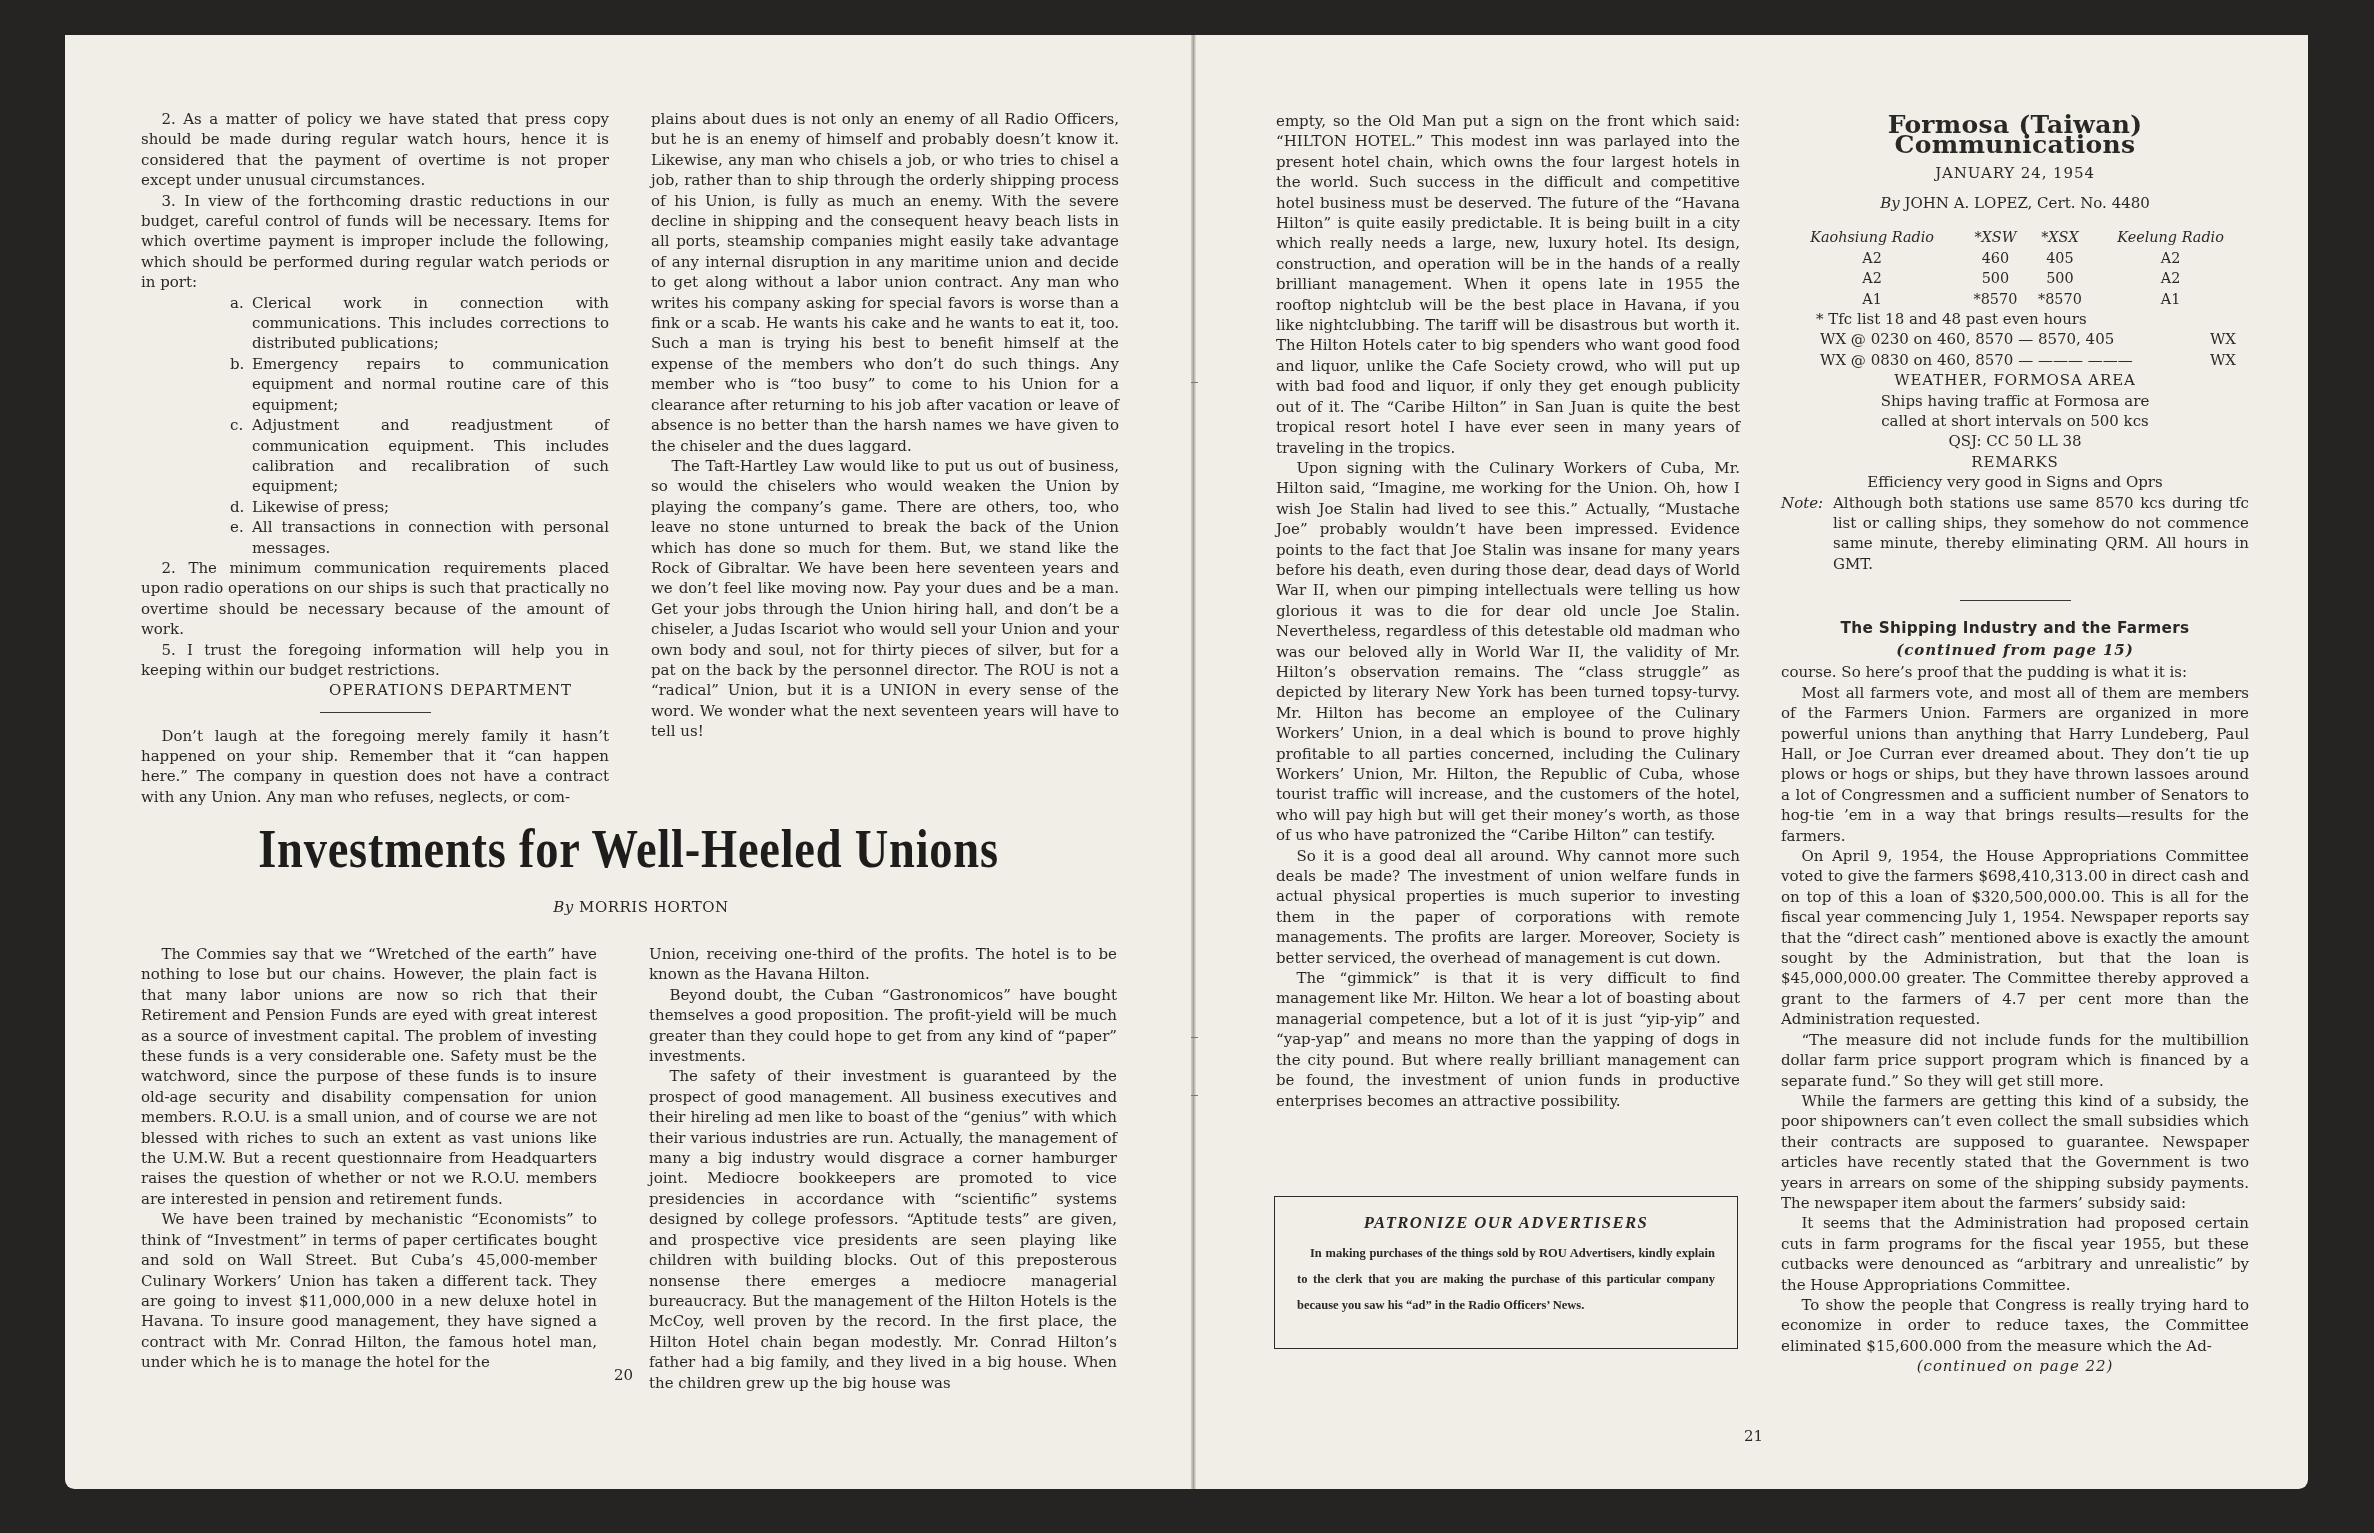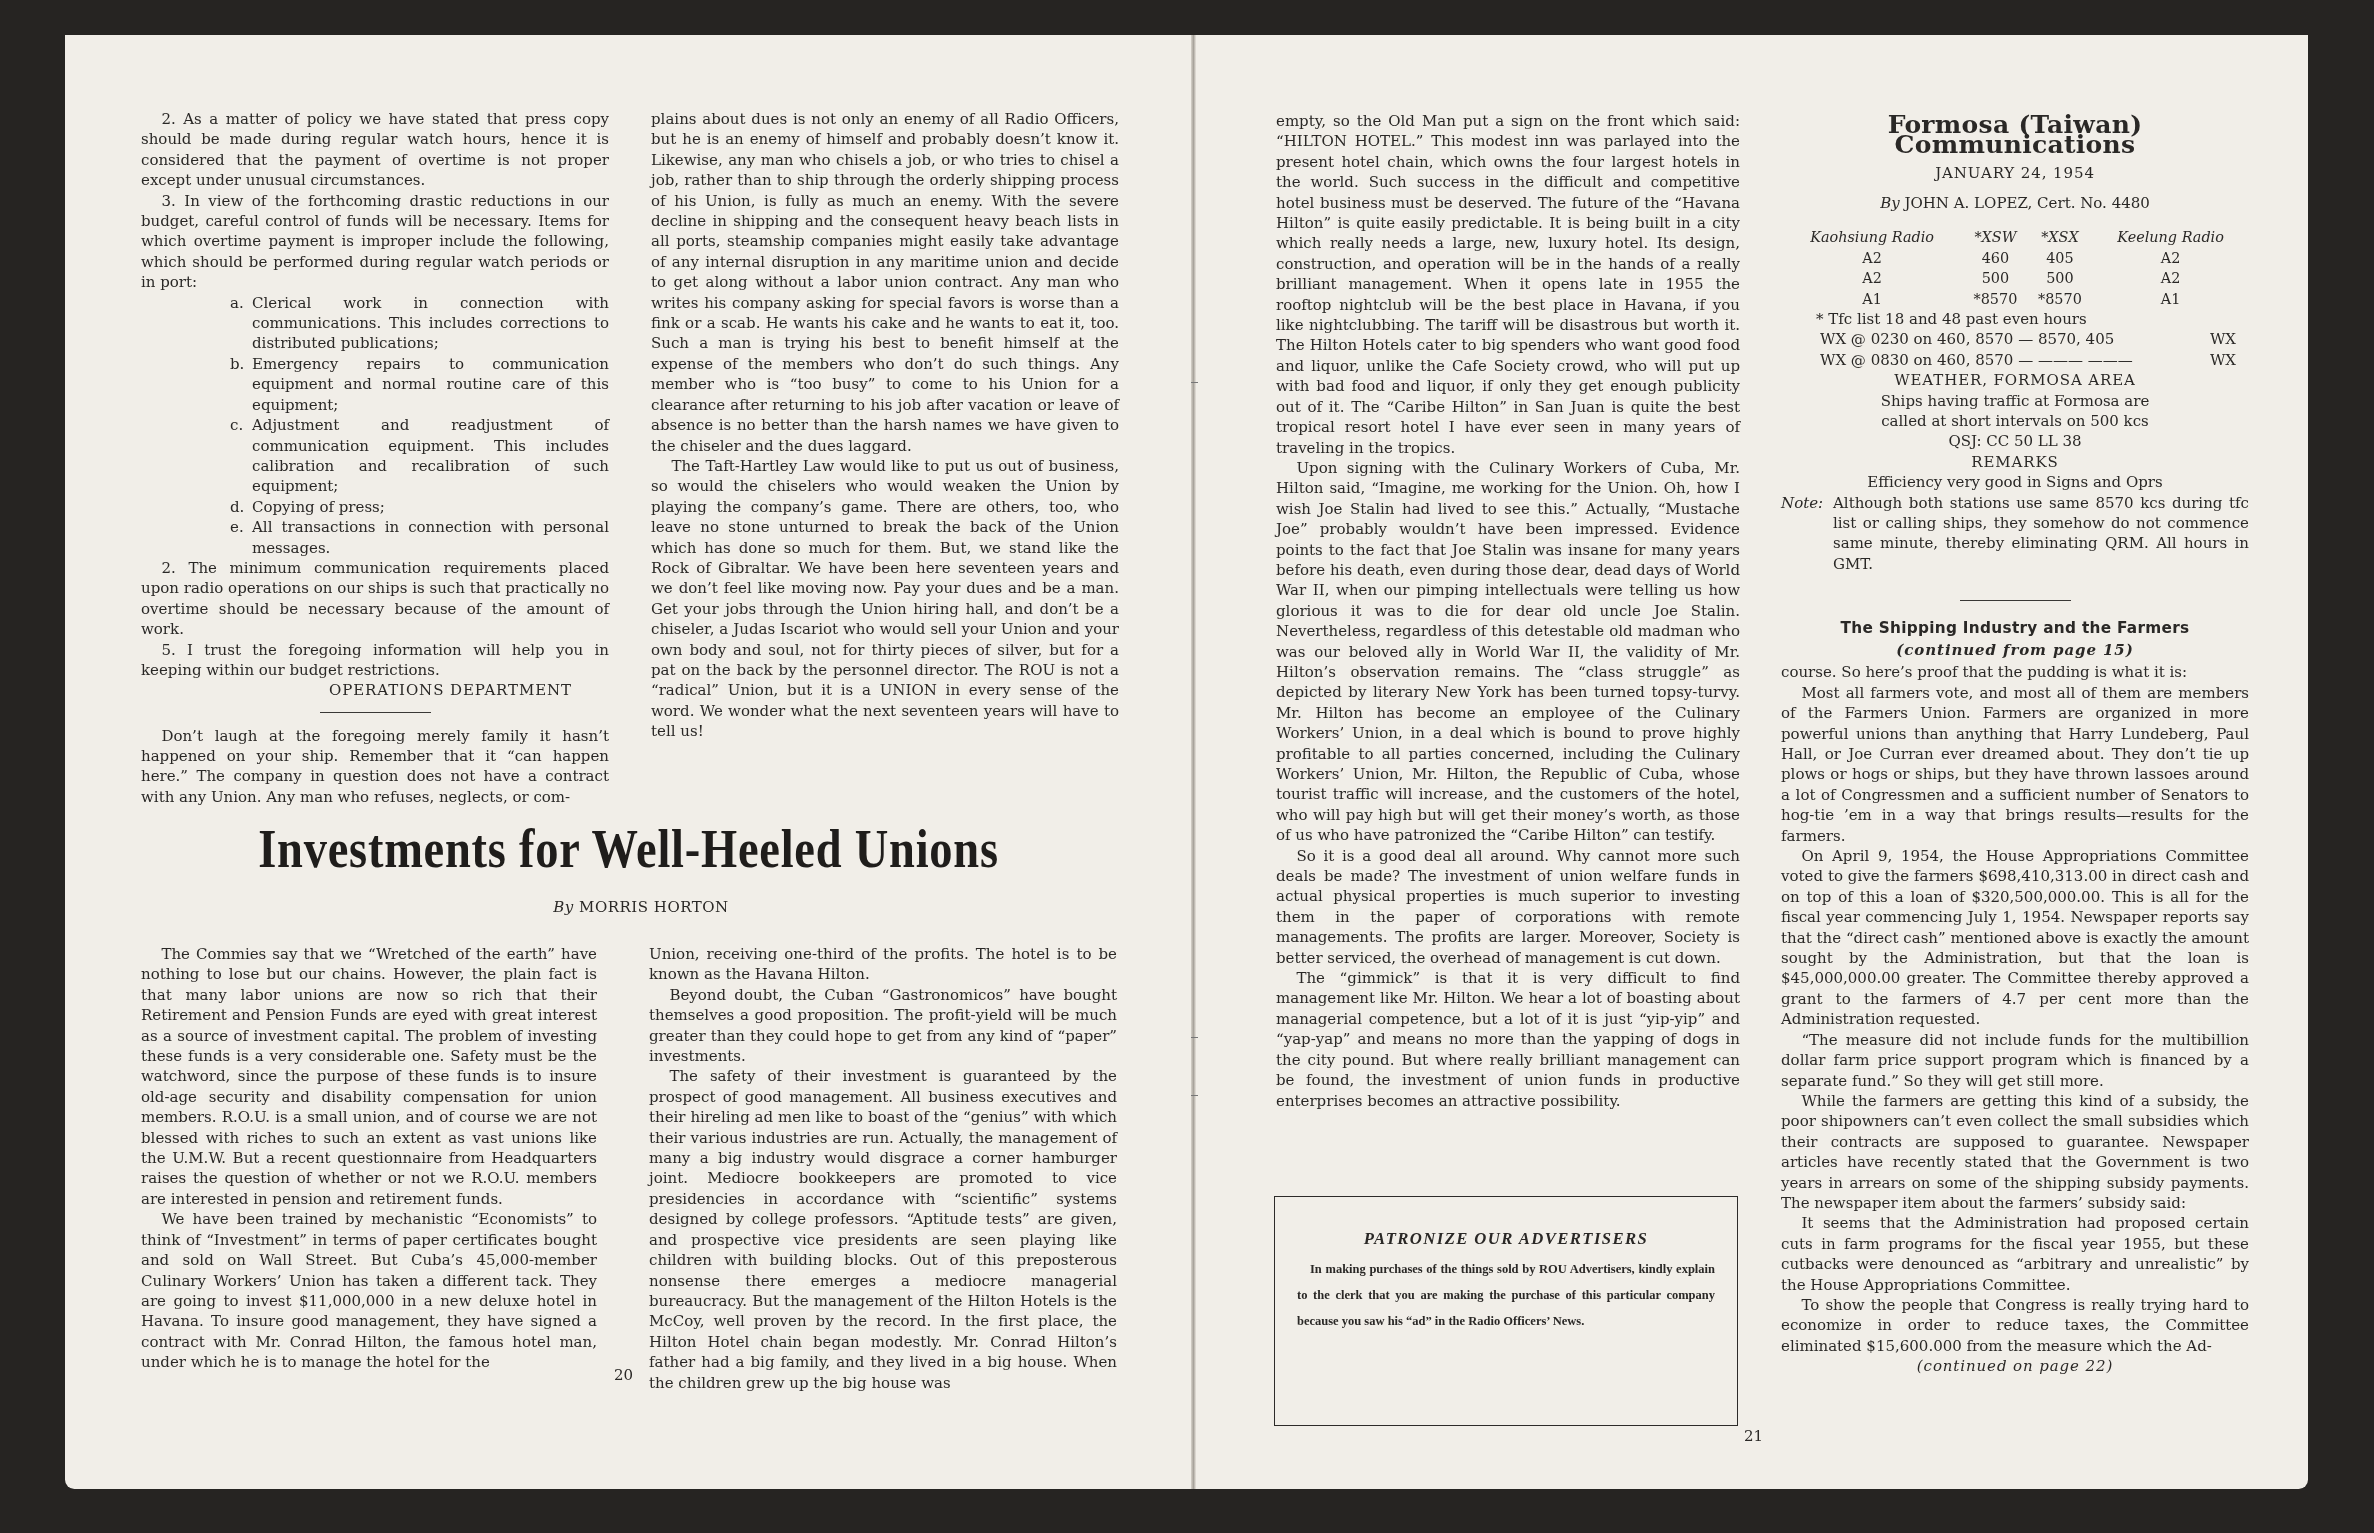--- a/index.html
+++ b/index.html
@@ -38,42 +38,42 @@
   .formosa-by { text-align:center; font-size:15px; margin-top:9.3px; }
   .freq-table { width:100%; border-collapse:collapse; font-size:14.4px; margin-top:14px; }
   .freq-table th { font-style:italic; font-weight:normal; text-align:center; padding:0; line-height:20.4px; }
   .freq-table td { text-align:center; padding:0; line-height:20.4px; }
   .wx { display:flex; justify-content:space-between; padding:0 13px 0 39px; line-height:20.4px; }
   .note { display:flex; line-height:20.4px; }
   .note .lbl { font-style:italic; width:52px; flex:none; }
   .section-h { font-family:"DejaVu Sans", sans-serif; font-weight:bold; font-size:15.3px; text-align:center; margin-top:16.7px; letter-spacing:0.3px; }
   .cont { text-align:center; font-style:italic; letter-spacing:0.9px; }
   .adbox {
-    position:absolute; left:1274px; top:1196px; width:464px; height:230px;
-    border:1.9px solid #2d2b29; padding:26px 22px 0 22px; box-sizing:border-box;
+    position:absolute; left:1274px; top:1196px; width:464px; height:153px;
+    border:1.9px solid #2d2b29; padding:10px 22px 0 22px; box-sizing:border-box;
   }
   .adbox .t { text-align:center; font-style:italic; font-weight:bold; font-family:"Liberation Serif", serif; font-size:16.7px; letter-spacing:1.4px; margin-top:5.6px; }
   .adbox .b { font-family:"Liberation Serif", serif; font-weight:bold; font-size:12.5px; line-height:26px; text-align:justify; margin-top:7.4px; text-indent:13px; }
   .margin-mark { position:absolute; width:7.4px; height:0.9px; background:#777; }
 </style>
 </head>
 <body>
 
 <div class="page" id="page-left"></div>
 <div class="page" id="page-right"></div>
 <div class="gutter"></div>
 
 <div class="col" style="left:141px; top:109px; width:468px;">
   <p>2. As a matter of policy we have stated that press copy should be made during regular watch hours, hence it is considered that the payment of overtime is not proper except under unusual circumstances.</p>
   <p>3. In view of the forthcoming drastic reductions in our budget, careful control of funds will be necessary. Items for which overtime payment is improper include the following, which should be performed during regular watch periods or in port:</p>
   <ul class="list">
     <li><span class="mk">a.</span><span>Clerical work in connection with communications. This includes corrections to distributed publications;</span></li>
     <li><span class="mk">b.</span><span>Emergency repairs to communication equipment and normal routine care of this equipment;</span></li>
     <li><span class="mk">c.</span><span>Adjustment and readjustment of communication equipment. This includes calibration and recalibration of such equipment;</span></li>
-    <li><span class="mk">d.</span><span>Copying of press;</span></li>
+    <li><span class="mk">d.</span><span>Likewise of press;</span></li>
     <li><span class="mk">e.</span><span>All transactions in connection with personal messages.</span></li>
   </ul>
   <p>2. The minimum communication requirements placed upon radio operations on our ships is such that practically no overtime should be necessary because of the amount of work.</p>
   <p>5. I trust the foregoing information will help you in keeping within our budget restrictions.</p>
   <p class="sig">OPERATIONS DEPARTMENT</p>
   <div class="rule"></div>
   <p>Don’t laugh at the foregoing merely family it hasn’t happened on your ship. Remember that it “can happen here.” The company in question does not have a contract with any Union. Any man who refuses, neglects, or com-</p>
 </div>
 
 <div class="col" style="left:651px; top:109px; width:468px;">

